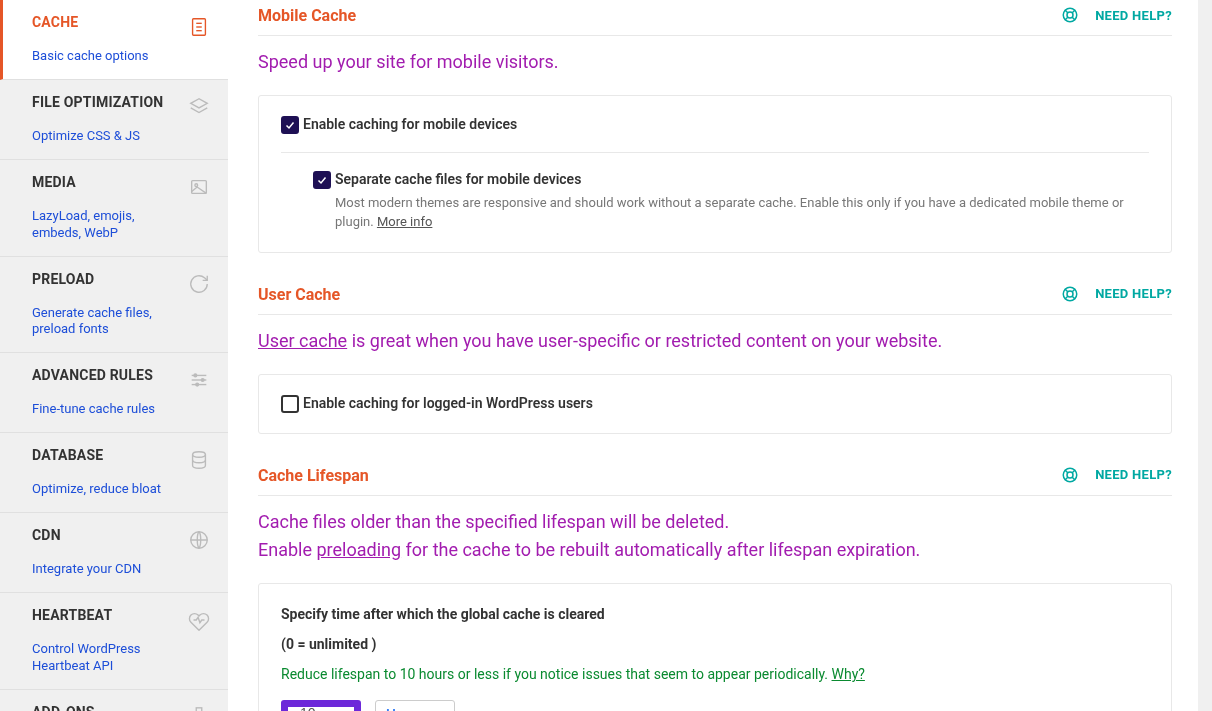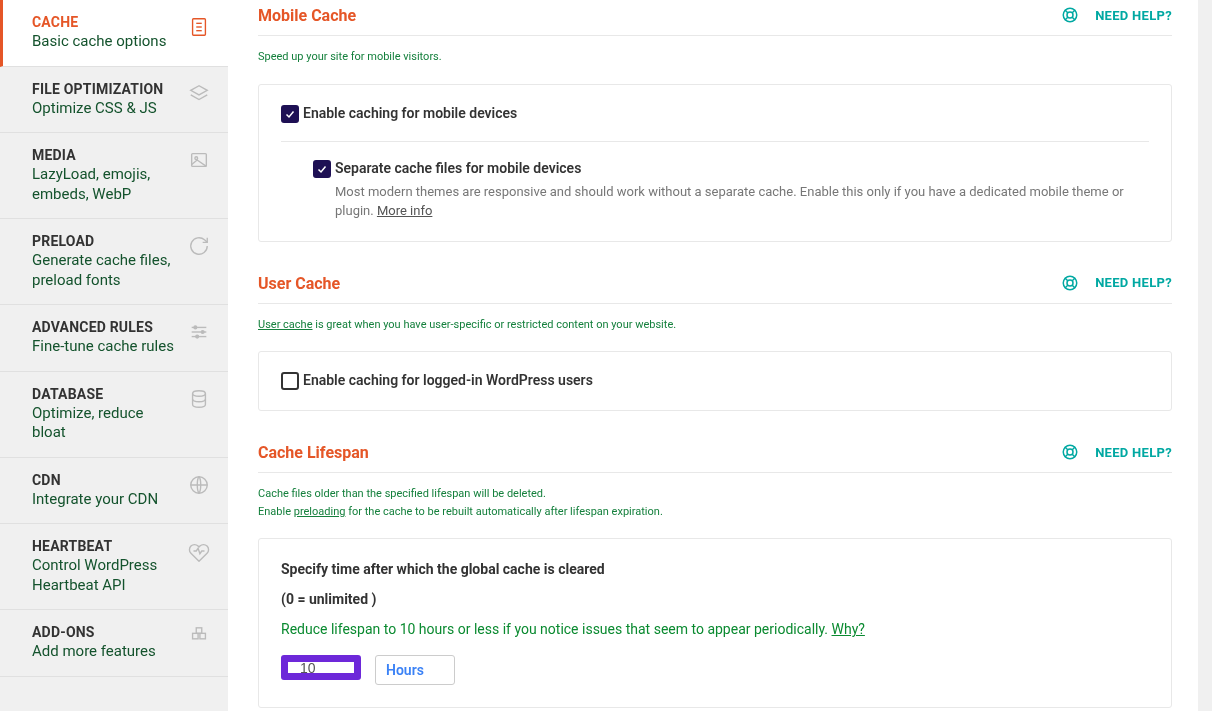--- a/index.html
+++ b/index.html
@@ -4,30 +4,30 @@
 <style>
 *{box-sizing:border-box;margin:0;padding:0}
 body{font-family:-apple-system,BlinkMacSystemFont,"Segoe UI",Roboto,Arial,sans-serif;font-size:14px;color:#333;background:#fff;width:1212px;height:711px;overflow:hidden}
 .layout{display:flex;height:100%}
 .sidebar{width:228px;background:#f0f0f0;flex-shrink:0;overflow-y:auto}
 .nav-item{display:flex;align-items:flex-start;justify-content:space-between;padding:14px 18px 14px 32px;border-bottom:1px solid #e0e0e0;cursor:pointer;background:#f0f0f0}
 .nav-item.active{background:#fff;border-left:3px solid #e55627;padding-left:29px}
 .nav-item.active .nav-title{color:#e55627}
 .nav-text{flex:1}
 .nav-title{font-weight:700;font-size:14px;text-transform:uppercase;color:#333;letter-spacing:.2px}
-.nav-sub{font-size:15px;color:#14532d;margin-top:2px;line-height:1.3}
+.nav-sub{font-size:13px;color:#1d4ed8;margin-top:18px;line-height:1.3}
 .nav-icon{width:22px;height:22px;color:#bbb;flex-shrink:0;margin-left:8px;margin-top:2px}
 .nav-item.active .nav-icon{color:#e55627}
 .main{flex:1;padding:0 26px 20px 30px;overflow-y:auto;background:#fff}
 .section{margin-bottom:26px}
 .sec-head{display:flex;align-items:flex-start;justify-content:space-between;padding:6px 0 10px;border-bottom:1px solid #e8e8e8;margin-bottom:12px}
 .sec-title{font-size:16px;font-weight:700;color:#e55627}
 .help{display:flex;align-items:center;gap:16px;color:#00a8a2;font-weight:700;font-size:13px;cursor:pointer;letter-spacing:.3px}
 .help svg{width:18px;height:18px}
-.sec-desc{font-size:11px;color:#15803d;margin-bottom:18px;line-height:1.6}
+.sec-desc{font-size:18px;color:#a21caf;margin-bottom:18px;line-height:1.6}
 .sec-desc .u{text-decoration:underline;cursor:pointer}
 .panel{border:1px solid #e8e8e8;border-radius:3px;padding:20px 22px;background:#fff}
 .chk-row{display:flex;align-items:flex-start;gap:4px}
 .chk-row.nested{margin-left:32px;margin-top:14px}
 .checkbox{width:18px;height:18px;border:2px solid #333;border-radius:3px;flex-shrink:0;cursor:pointer;display:flex;align-items:center;justify-content:center}
 .checkbox.checked{background:#1e1054;border-color:#1e1054}
 .checkbox.checked svg{width:12px;height:12px;stroke:#fff;stroke-width:3;fill:none}
 .chk-body{flex:1}
 .chk-label{font-weight:600;font-size:14px;color:#333}
 .chk-desc{font-size:13px;color:#777;margin-top:6px;line-height:1.5}

